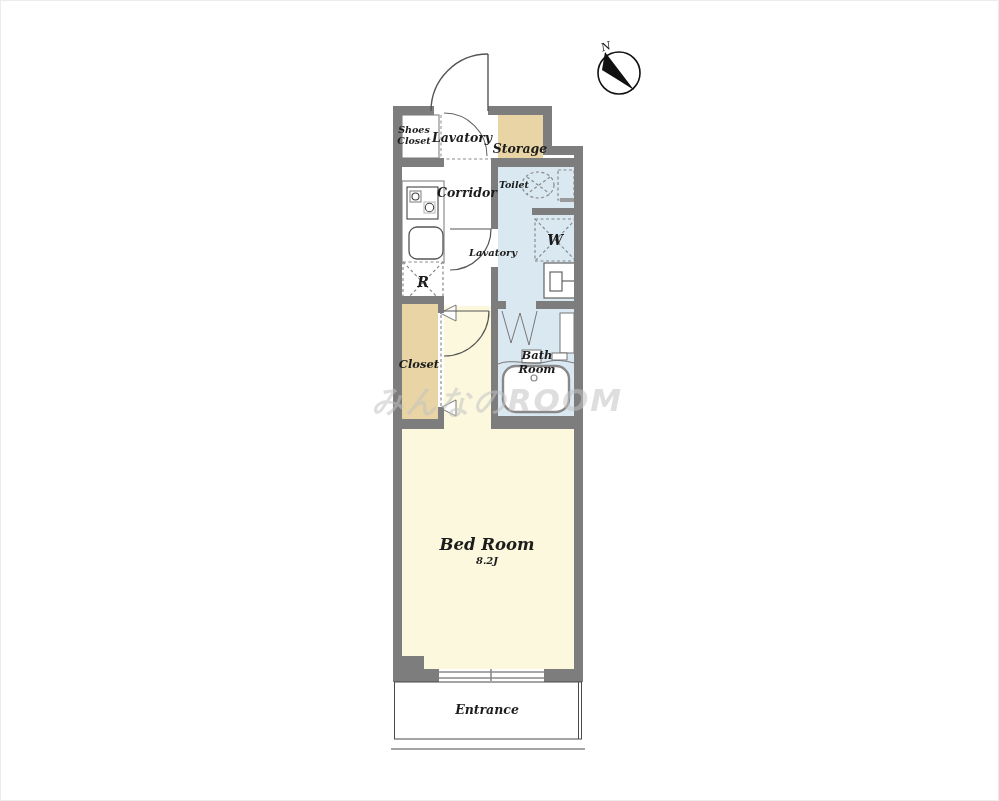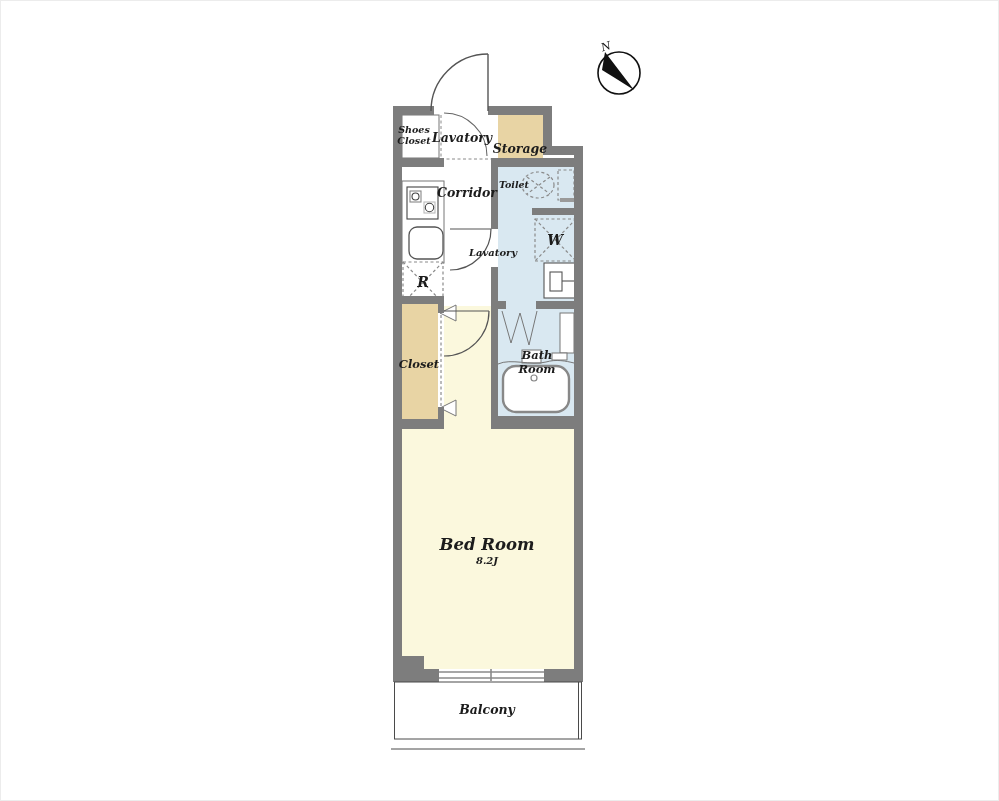--- a/index.html
+++ b/index.html
@@ -184,16 +184,17 @@
   <div class="lbl left fs10" style="left:468px; top:252px;">Lavatory</div>
   <div class="lbl fs14" style="left:554px; top:239px;">W</div>
   <div class="lbl fs14" style="left:422px; top:281px;">R</div>
   <div class="lbl fs11" style="left:418px; top:364px;">Closet</div>
   <div class="lbl fs11" style="left:536px; top:333px;margin-top:29px;">Bath
 Room</div>
   <div class="lbl bedroom-lbl" style="left:486px; top:550px;">
     <span>Bed Room</span>
     <span class="size">8.2J</span>
   </div>
-  <div class="lbl fs12" style="left:486px; top:709px;">Balcony</div>
-
+  <div class="lbl fs12" style="left:486px; top:709px;">Entrance</div>
+
+  <div class="watermark">みんなのROOM</div>
 
 </div>
 
 </body></html>

